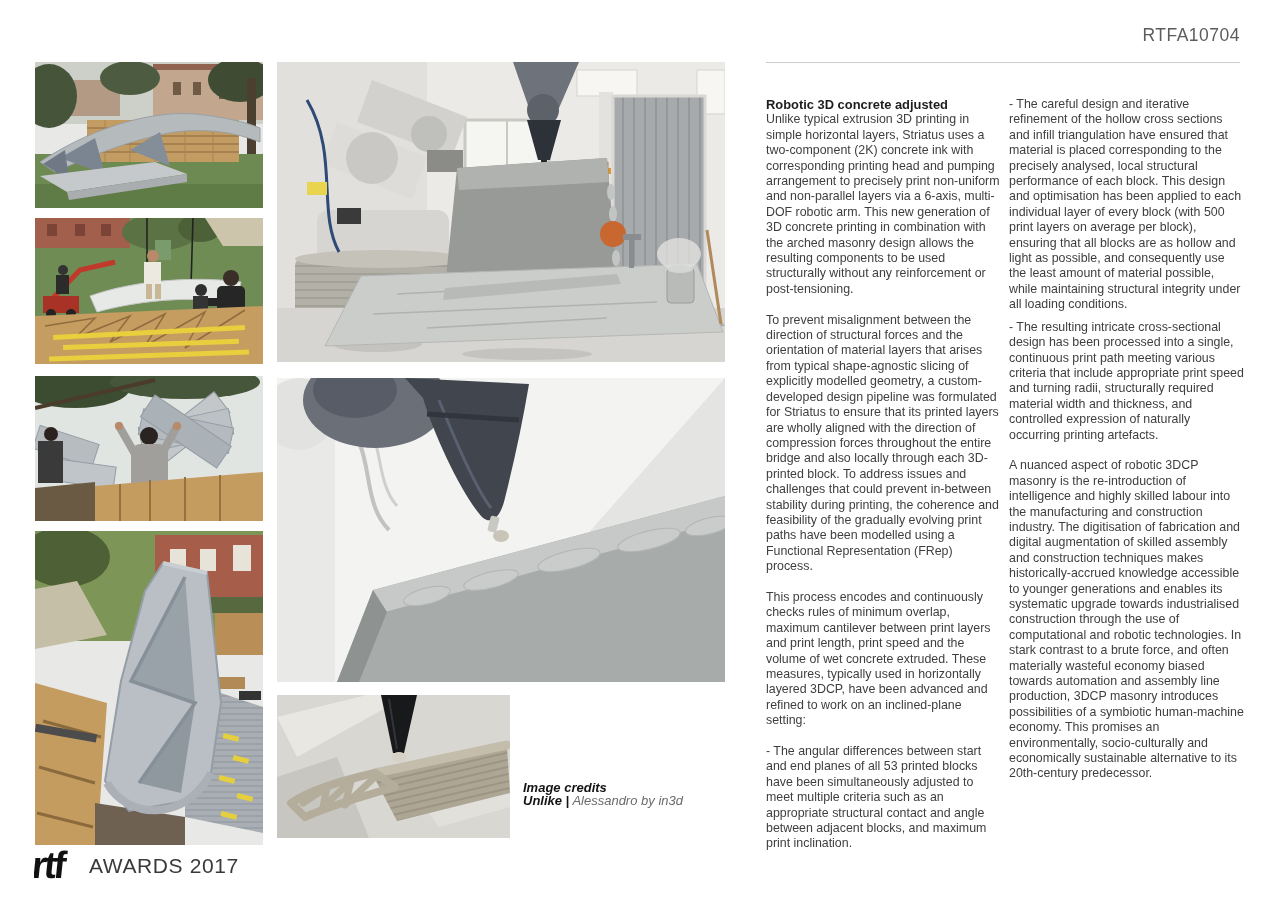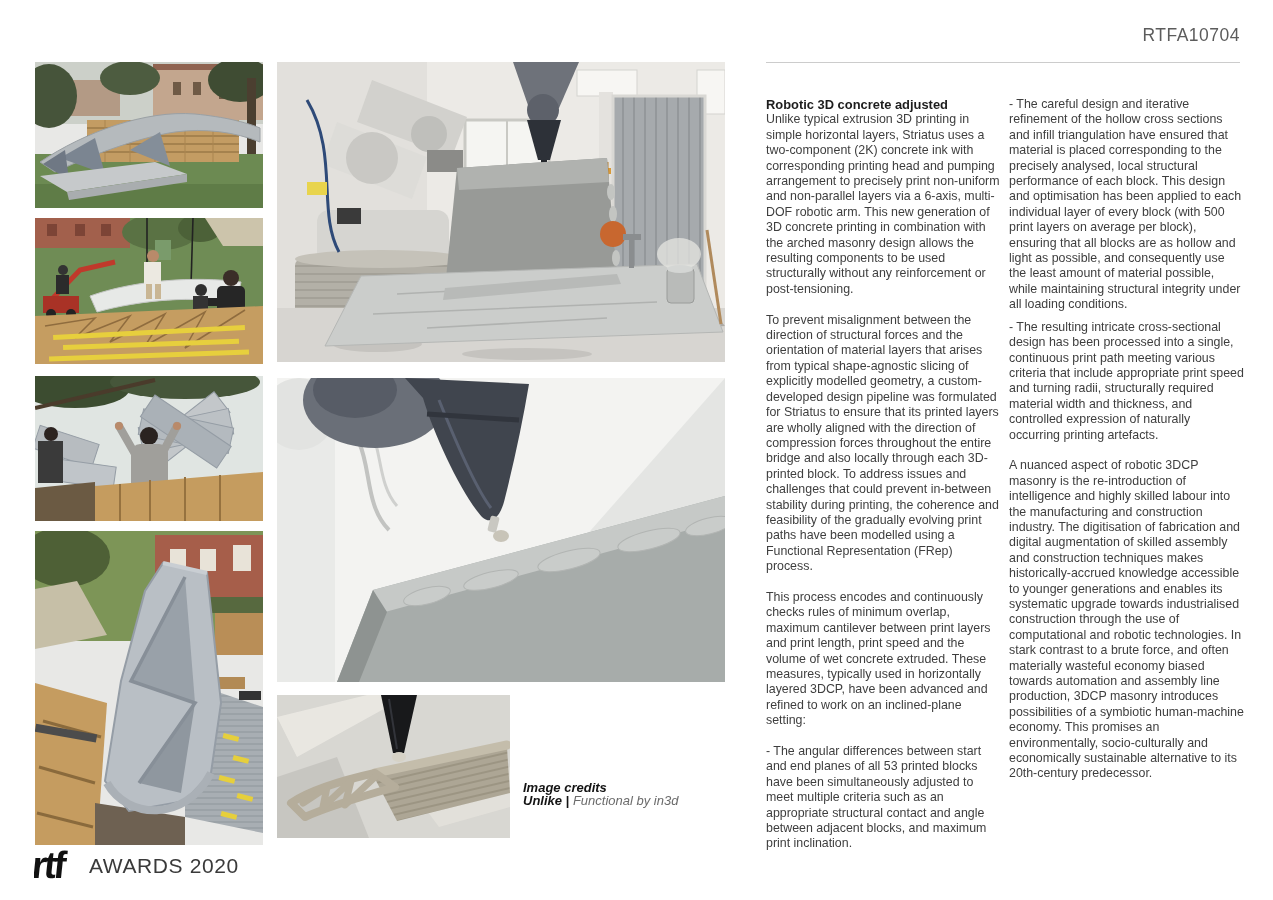--- a/index.html
+++ b/index.html
@@ -291,23 +291,23 @@
     </div>
     <div class="col">
       <p class="first">- The careful design and iterative refinement of the hollow cross sections and infill triangulation have ensured that material is placed corresponding to the precisely analysed, local structural performance of each block. This design and optimisation has been applied to each individual layer of every block (with 500 print layers on average per block), ensuring that all blocks are as hollow and light as possible, and consequently use the least amount of material possible, while maintaining structural integrity under all loading conditions.</p>
       <p class="tight">- The resulting intricate cross-sectional design has been processed into a single, continuous print path meeting various criteria that include appropriate print speed and turning radii, structurally required material width and thickness, and controlled expression of naturally occurring printing artefacts.</p>
       <p>A nuanced aspect of robotic 3DCP masonry is the re-introduction of intelligence and highly skilled labour into the manufacturing and construction industry. The digitisation of fabrication and digital augmentation of skilled assembly and construction techniques makes historically-accrued knowledge accessible to younger generations and enables its systematic upgrade towards industrialised construction through the use of computational and robotic technologies. In stark contrast to a brute force, and often materially wasteful economy biased towards automation and assembly line production, 3DCP masonry introduces possibilities of a symbiotic human-machine economy. This promises an environmentally, socio-culturally and economically sustainable alternative to its 20th-century predecessor.</p>
     </div>
   </div>
 
   <div class="credits">
     <div class="ctitle">Image credits</div>
-    <div><b>Unlike |</b><span> Functional by in3d</span></div>
+    <div><b>Unlike |</b><span> Alessandro by in3d</span></div>
   </div>
 
   <div class="footer">
     <svg width="46" height="36" viewBox="0 0 46 36">
       <text x="0" y="30" transform="skewX(-6)" style="font-family:'Liberation Sans',sans-serif;font-weight:bold;font-size:38px;letter-spacing:-3px;fill:#111111;">rtf</text>
     </svg>
-    <span class="awards">AWARDS 2020</span>
+    <span class="awards">AWARDS 2017</span>
   </div>
 
 </div>
 
 </body></html>

